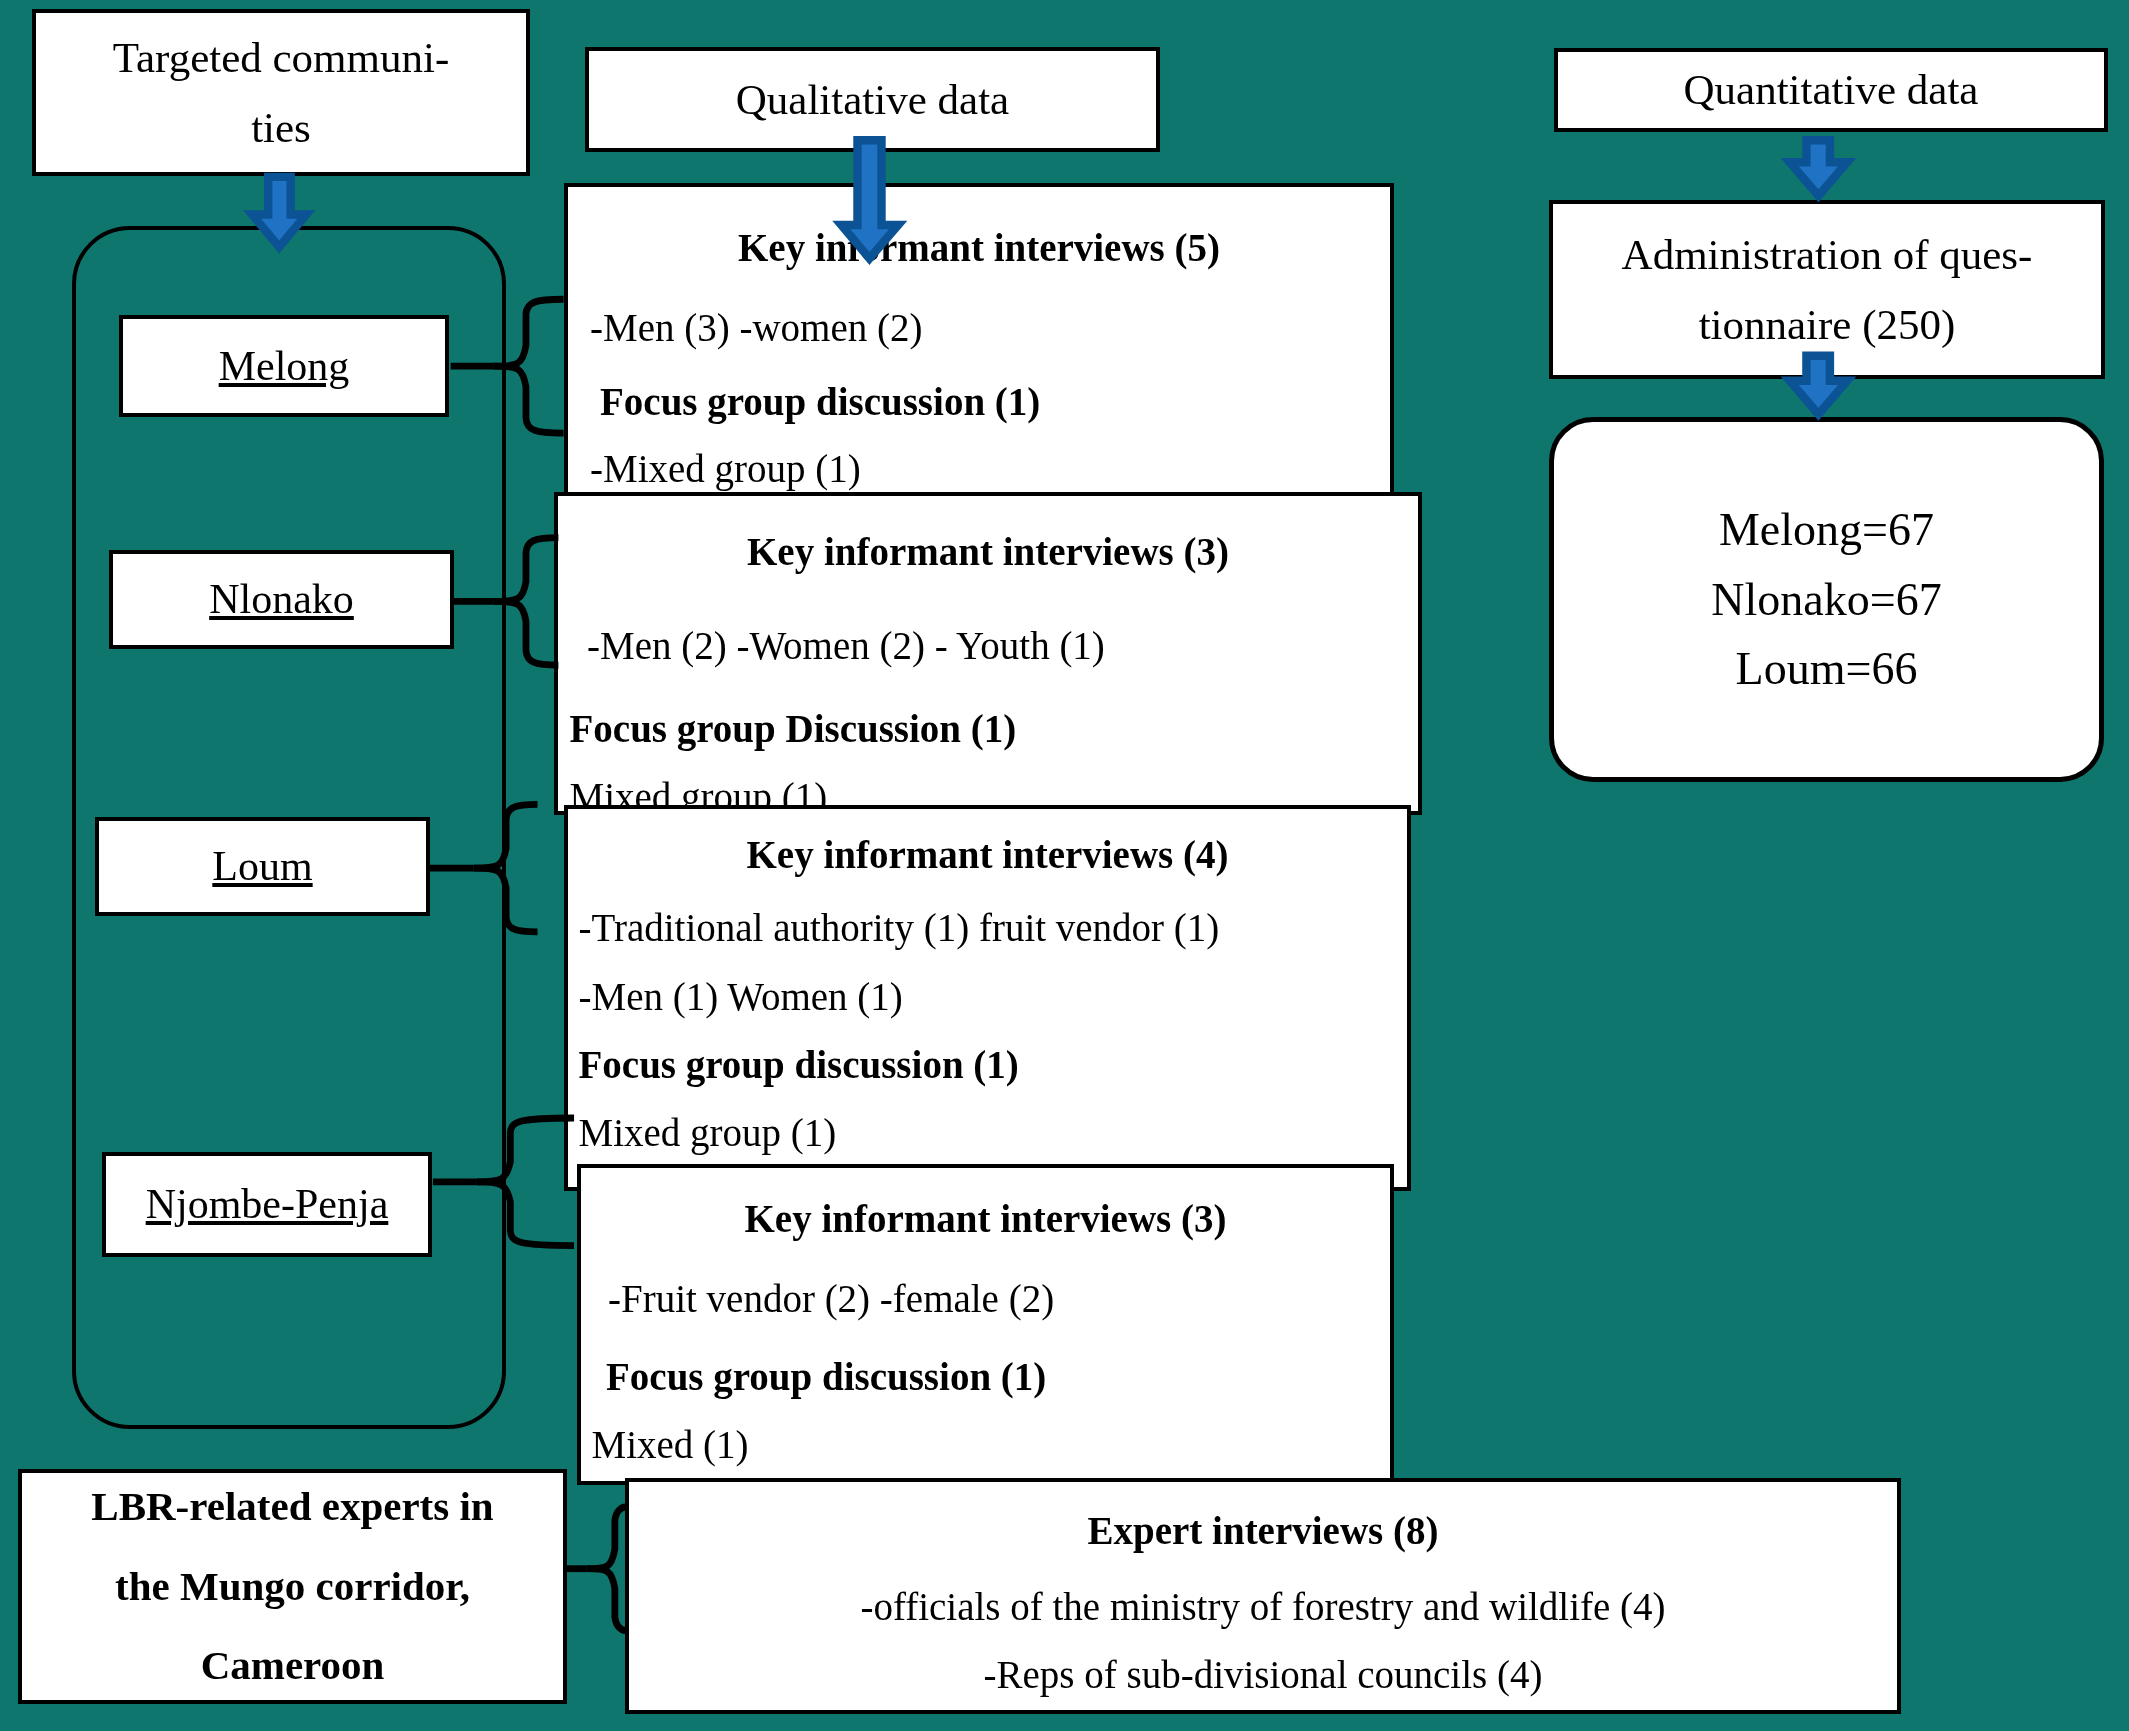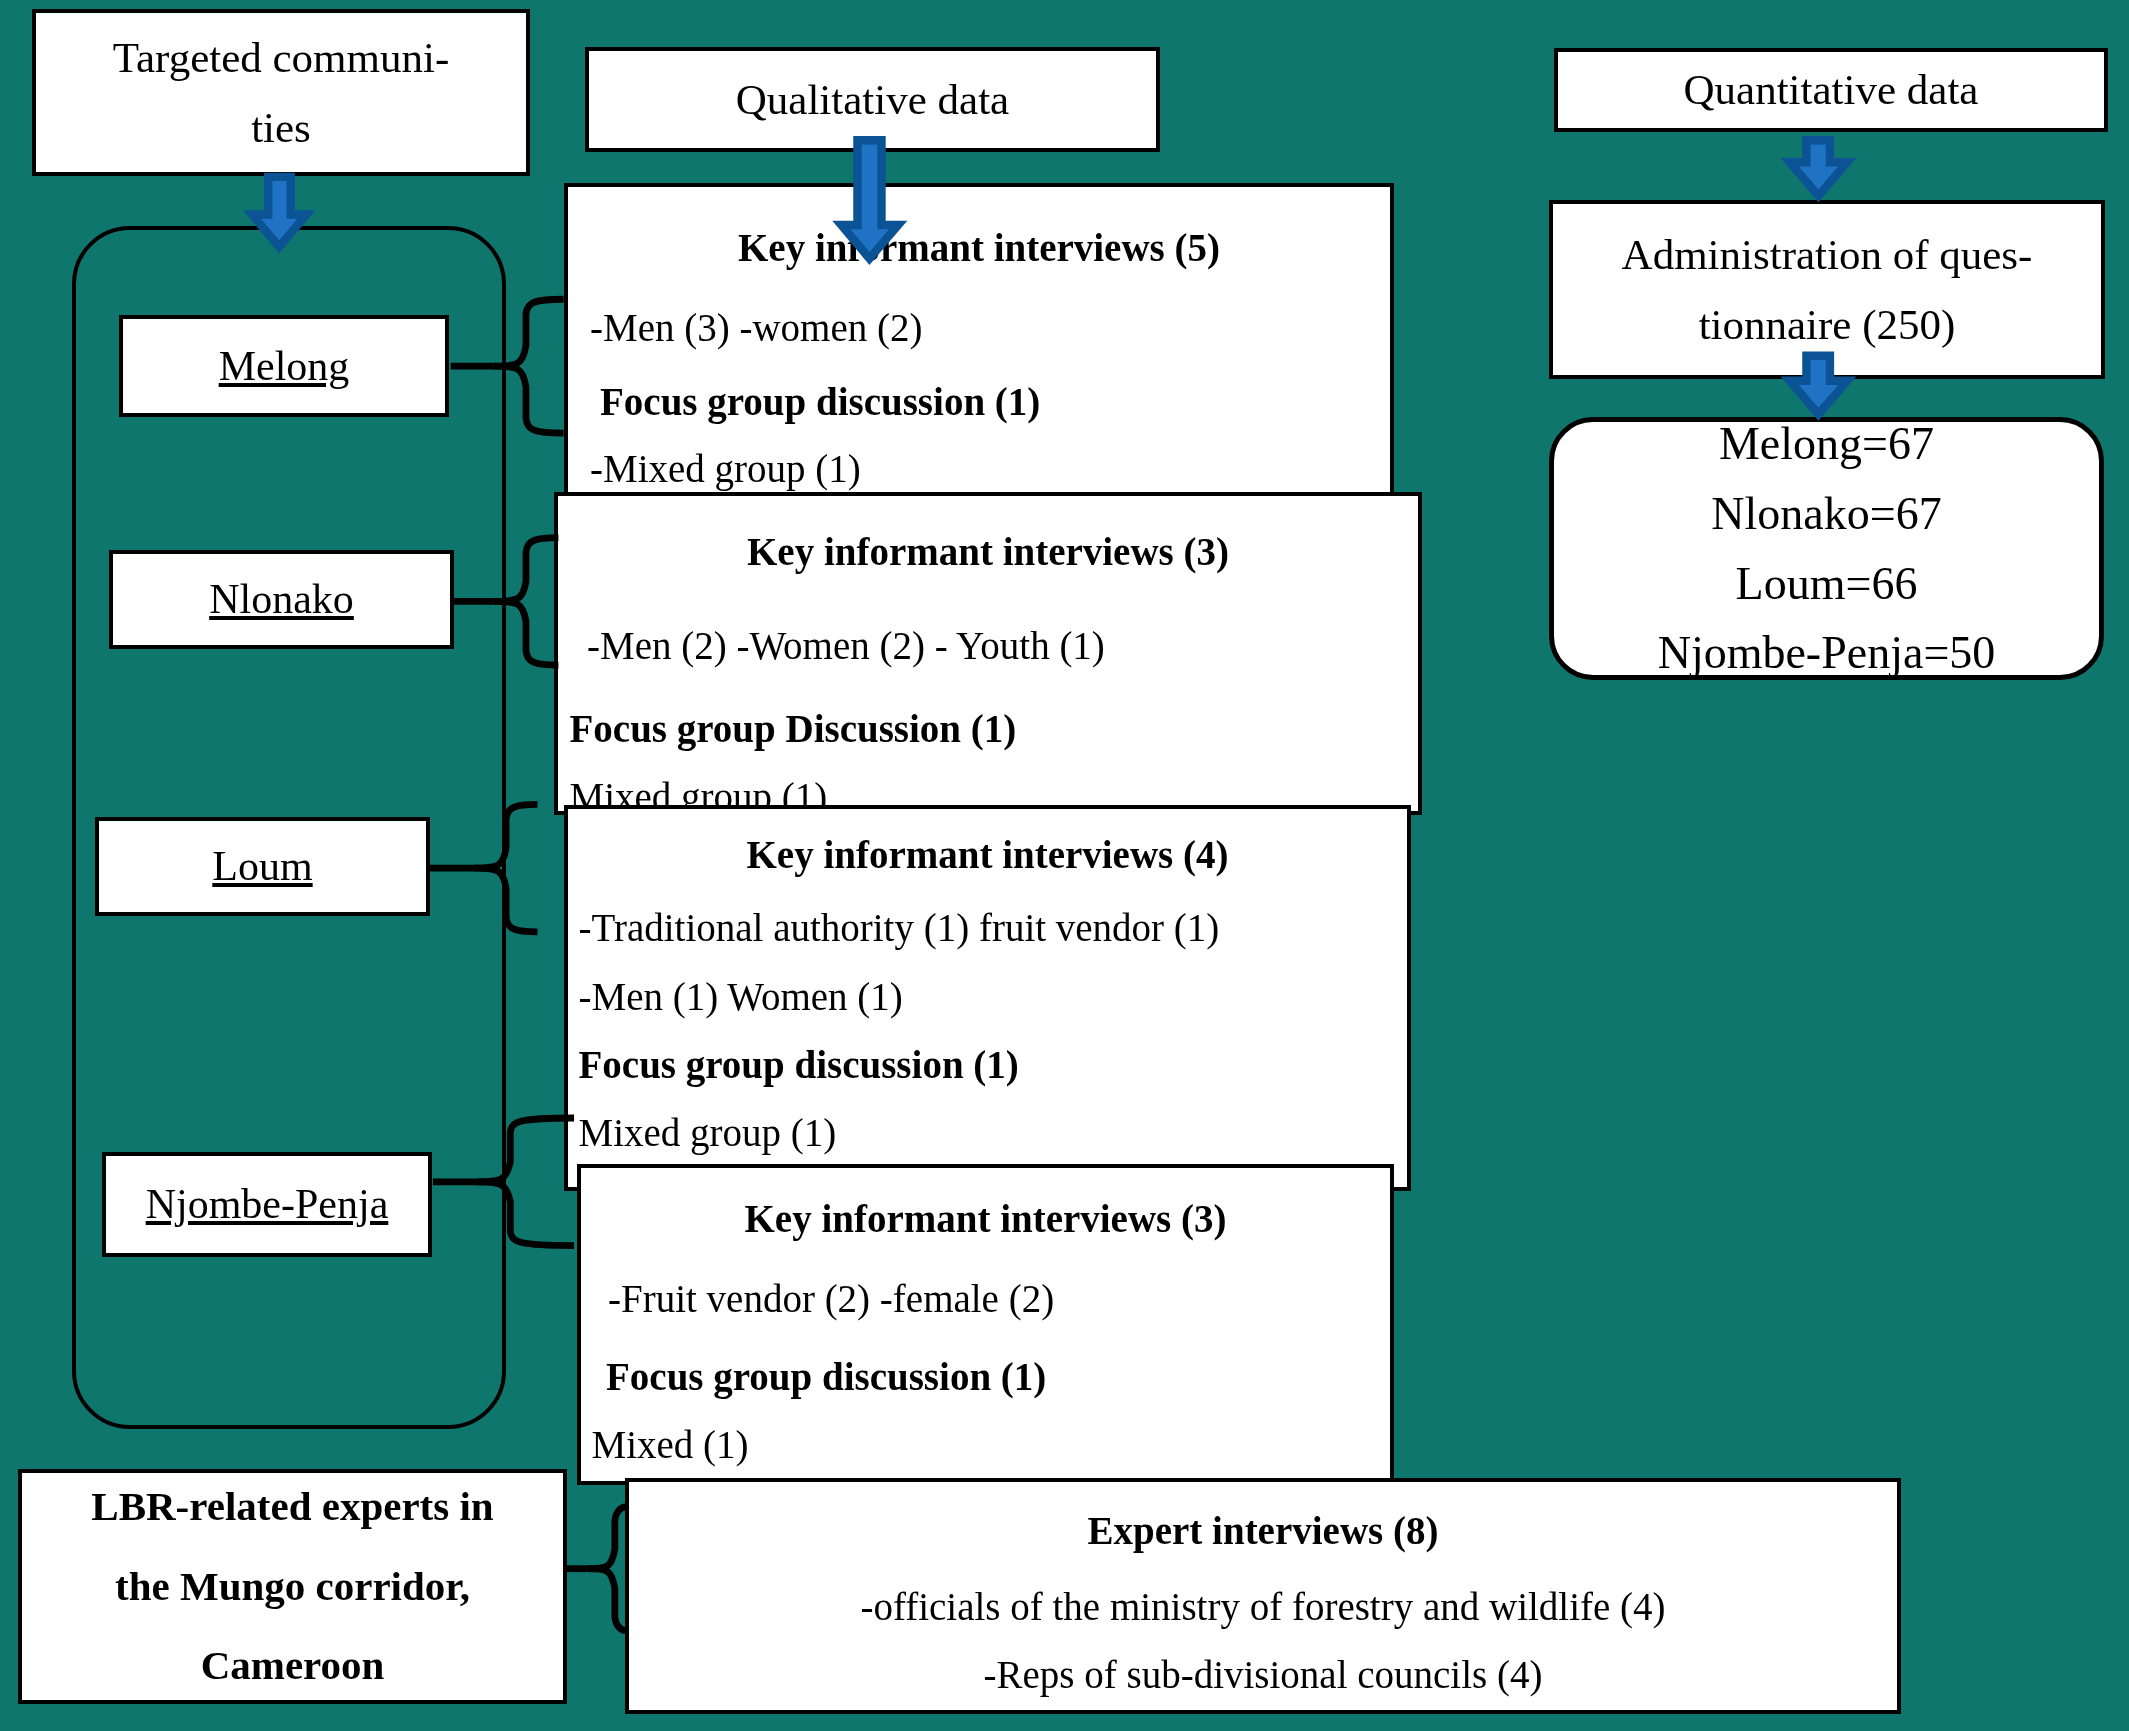--- a/index.html
+++ b/index.html
@@ -174,25 +174,24 @@
     <div class="cline b center" style="top:29px;">Expert interviews (8)</div>
     <div class="cline center" style="top:105px;">-officials of the ministry of forestry and wildlife (4)</div>
     <div class="cline center" style="top:173px;">-Reps of sub-divisional councils (4)</div>
   </div>
 
   <div class="box" style="left:1549px; top:200px; width:556px; height:179px;">
     <div class="ttl-wrap" style="white-space:pre-line;">Administration of ques-
 tionnaire (250)</div>
   </div>
 
-  <div class="rounded-box" style="left:1549px; top:417px; width:555px; height:263px;">
+  <div class="rounded-box" style="left:1549px; top:417px; width:555px; height:365px;">
     <div class="big-num">Melong=67</div>
     <div class="big-num">Nlonako=67</div>
     <div class="big-num">Loum=66</div>
-    <div class="big-num">Njombe-Penja=50</div>
   </div>
 
   <svg class="overlay" viewBox="0 0 4072 3312">
 
     <g>
       <path d="M 513 338 L 556 338 L 556 410 L 586 410 L 534 472 L 482 410 L 513 410 Z" fill="#1F72C4" stroke="#0B5394" stroke-width="16" stroke-linejoin="miter"></path>
     </g>
 
     <g>
       <path d="M 1640 268 L 1686 268 L 1686 430 L 1718 430 L 1663 494 L 1609 430 L 1640 430 Z" fill="#1F72C4" stroke="#0B5394" stroke-width="16" stroke-linejoin="miter"></path>

